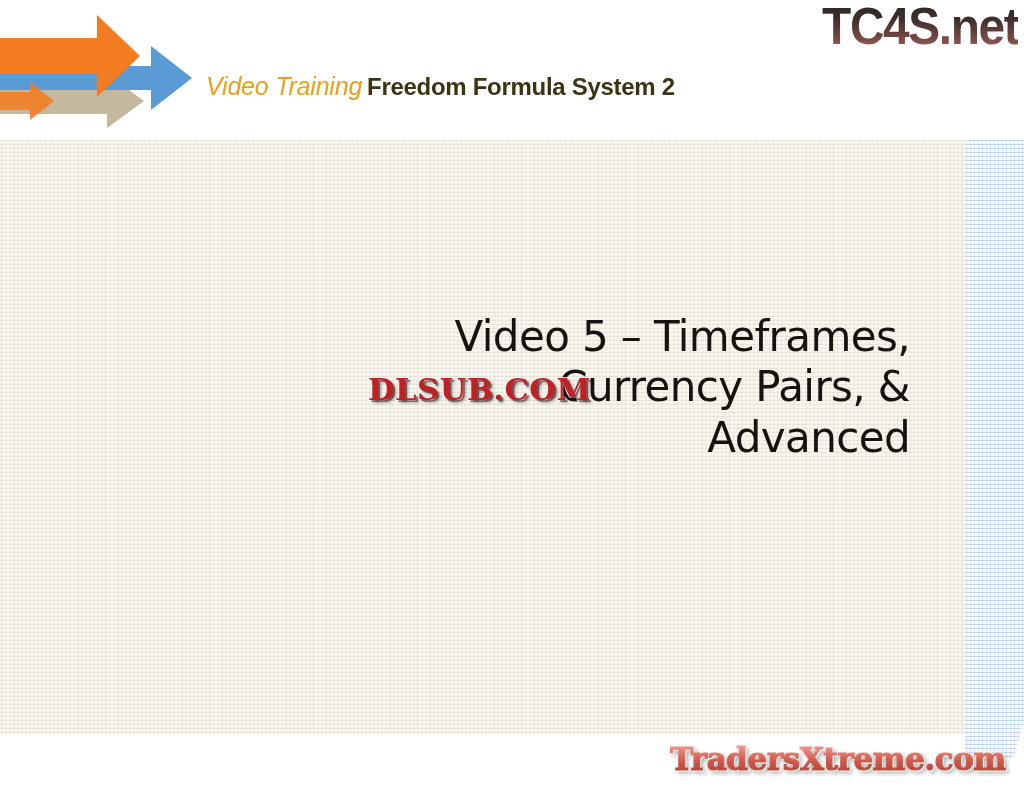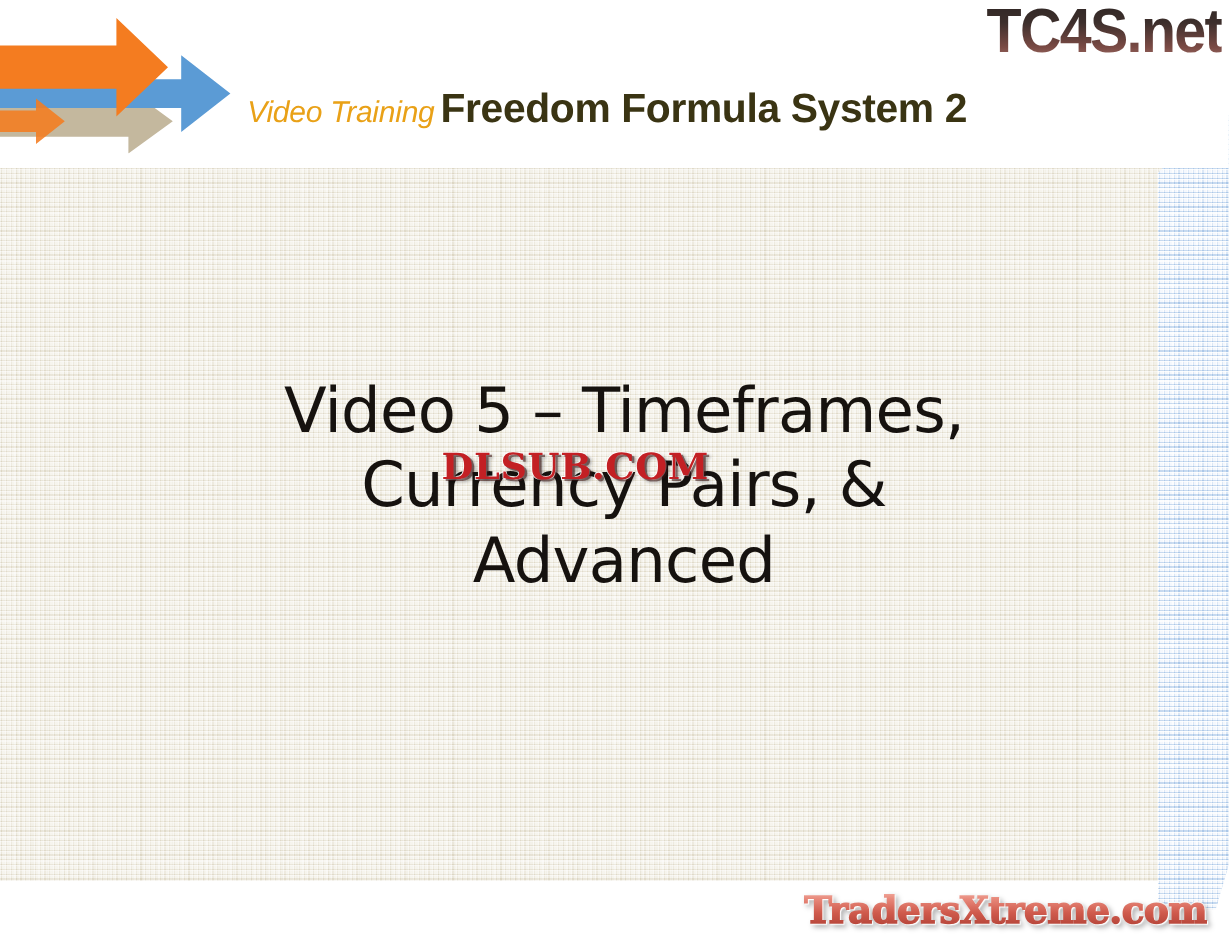--- a/index.html
+++ b/index.html
@@ -54,21 +54,21 @@
   }
   .ht-pre {
     font-style: italic;
     font-weight: normal;
     font-size: 25px;
     color: #E9A117;
     letter-spacing: -0.2px;
   }
   .ht-main {
     font-weight: bold;
-    font-size: 34px;
+    font-size: 24px;
     color: #3A3413;
     letter-spacing: -0.3px;
     margin-left: 5px;
   }
 
   
   .tc4s-logo {
     position: absolute;
     right: 6px;
     top: -4px;
@@ -130,24 +130,24 @@
     clip-path: polygon(0px 48px, 48px 0px, 62px 0px, 62px 614px, 48px 662px, 0px 662px);
     z-index: 4;
   }
 
   
   .body-title {
     position: absolute;
     left: 130px;
     top: 312px;
     width: 780px;
-    text-align: center;
+    text-align: right;
     font-family: "DejaVu Sans", "Liberation Sans", sans-serif;
     font-weight: 400;
-    font-size: 52px;
+    font-size: 42px;
     line-height: 1.20;
     color: #16120F;
     letter-spacing: -0.6px;
     z-index: 10;
   }
 
   
   .watermark {
     position: absolute;
     left: 368px;

